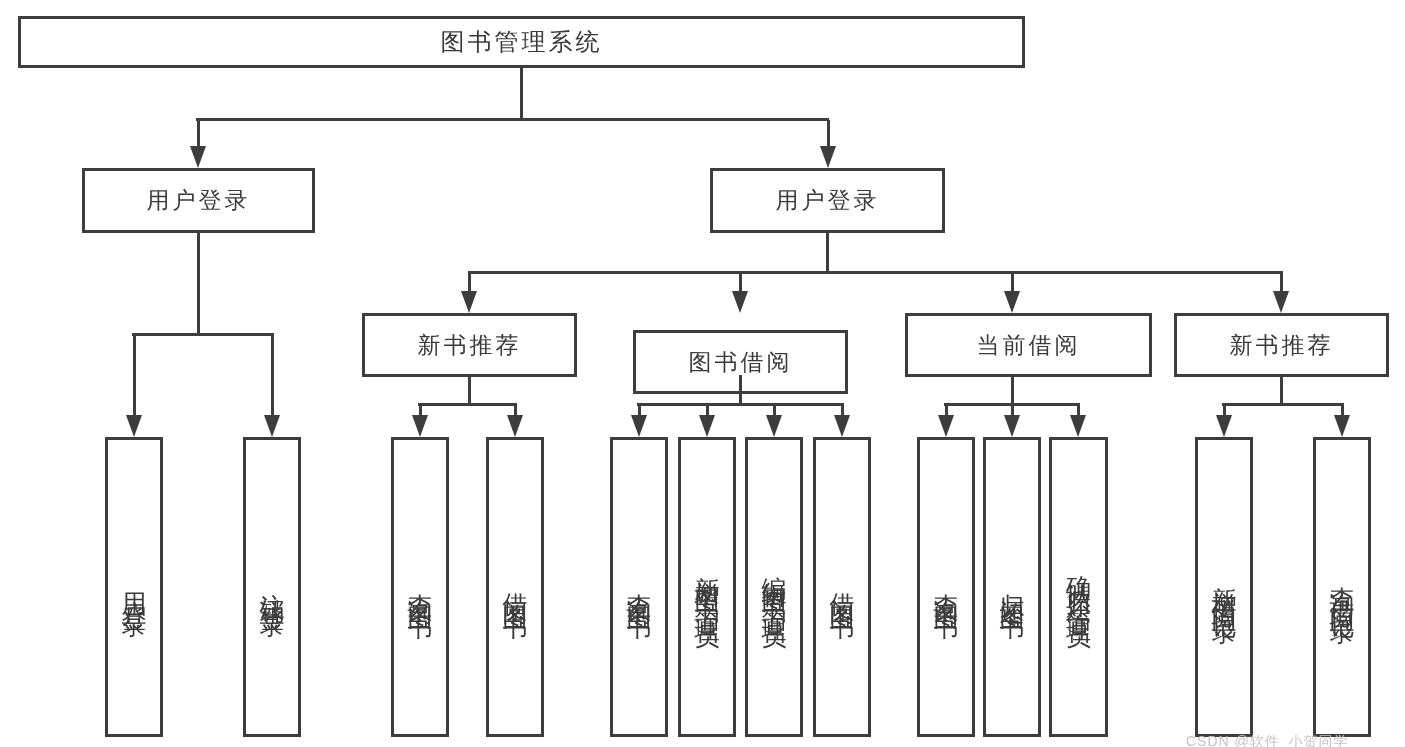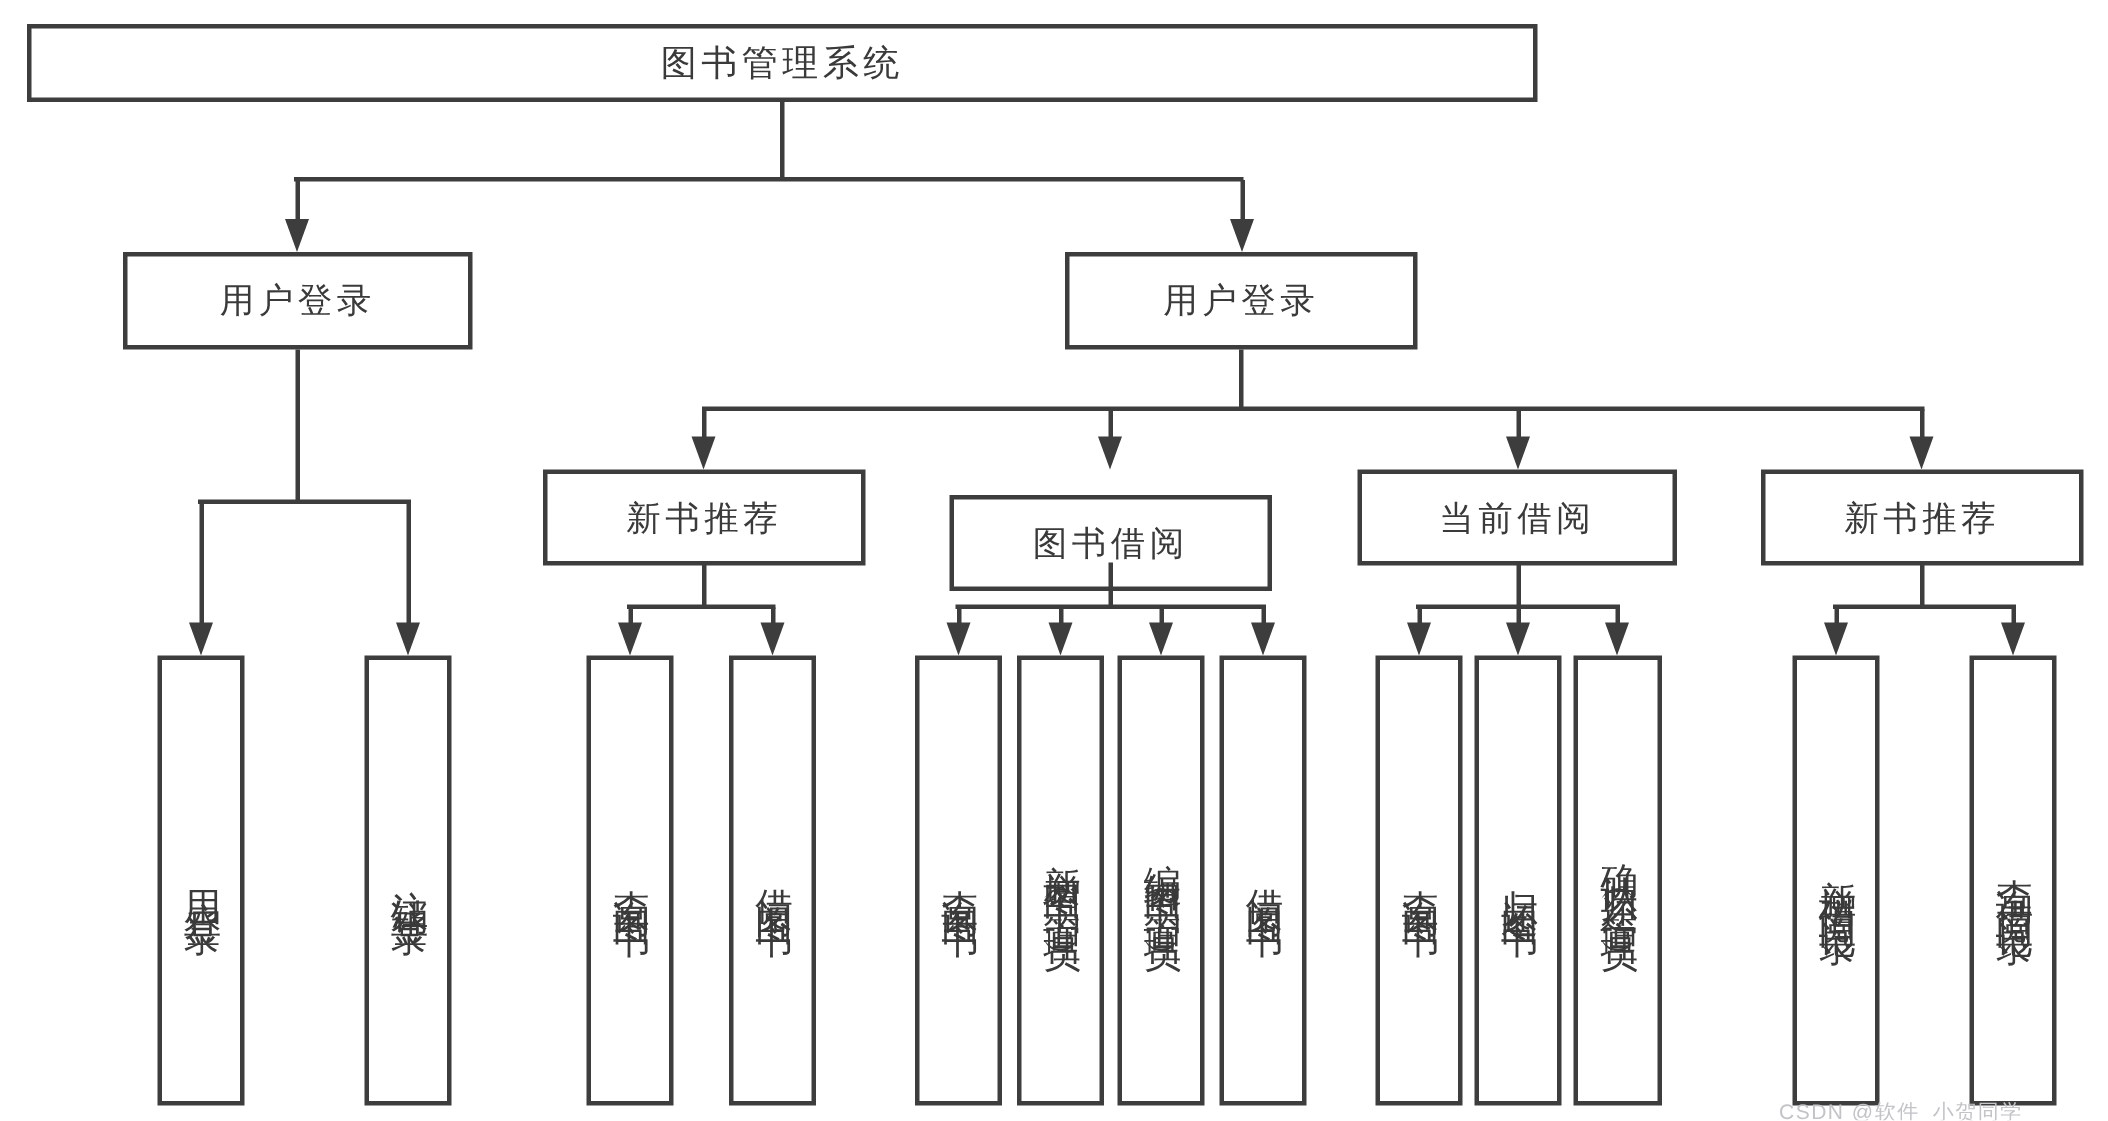--- a/index.html
+++ b/index.html
@@ -88,21 +88,21 @@
 
   <div class="vline" style="left:826px; top:233px; height:40px;"></div>
   <div class="hline" style="left:468px; top:271px; width:815px;"></div>
   <div class="arrow" style="left:461px; top:273px; height:40px;"></div>
   <div class="arrow" style="left:732px; top:273px; height:40px;"></div>
   <div class="arrow" style="left:1004px; top:273px; height:40px;"></div>
   <div class="arrow" style="left:1273px; top:273px; height:40px;"></div>
 
   <div class="box hbox" style="left:362px; top:313px; width:215px; height:64px;">新书推荐</div>
   <div class="box hbox" style="left:633px; top:313px; width:215px; height:64px;margin-top:17px;">图书借阅</div>
-  <div class="box hbox" style="left:905px; top:313px; width:213px; height:64px;">当前借阅</div>
+  <div class="box hbox" style="left:905px; top:313px; width:247px; height:64px;">当前借阅</div>
   <div class="box hbox" style="left:1174px; top:313px; width:215px; height:64px;">新书推荐</div>
 
   <div class="vline" style="left:468px; top:375px; height:30px;"></div>
   <div class="hline" style="left:418px; top:403px; width:99px;"></div>
   <div class="arrow" style="left:412px; top:405px; height:32px;"></div>
   <div class="arrow" style="left:507px; top:405px; height:32px;"></div>
 
   <div class="vline" style="left:739px; top:375px; height:30px;"></div>
   <div class="hline" style="left:637px; top:403px; width:207px;"></div>
   <div class="arrow" style="left:631px; top:405px; height:32px;"></div>

